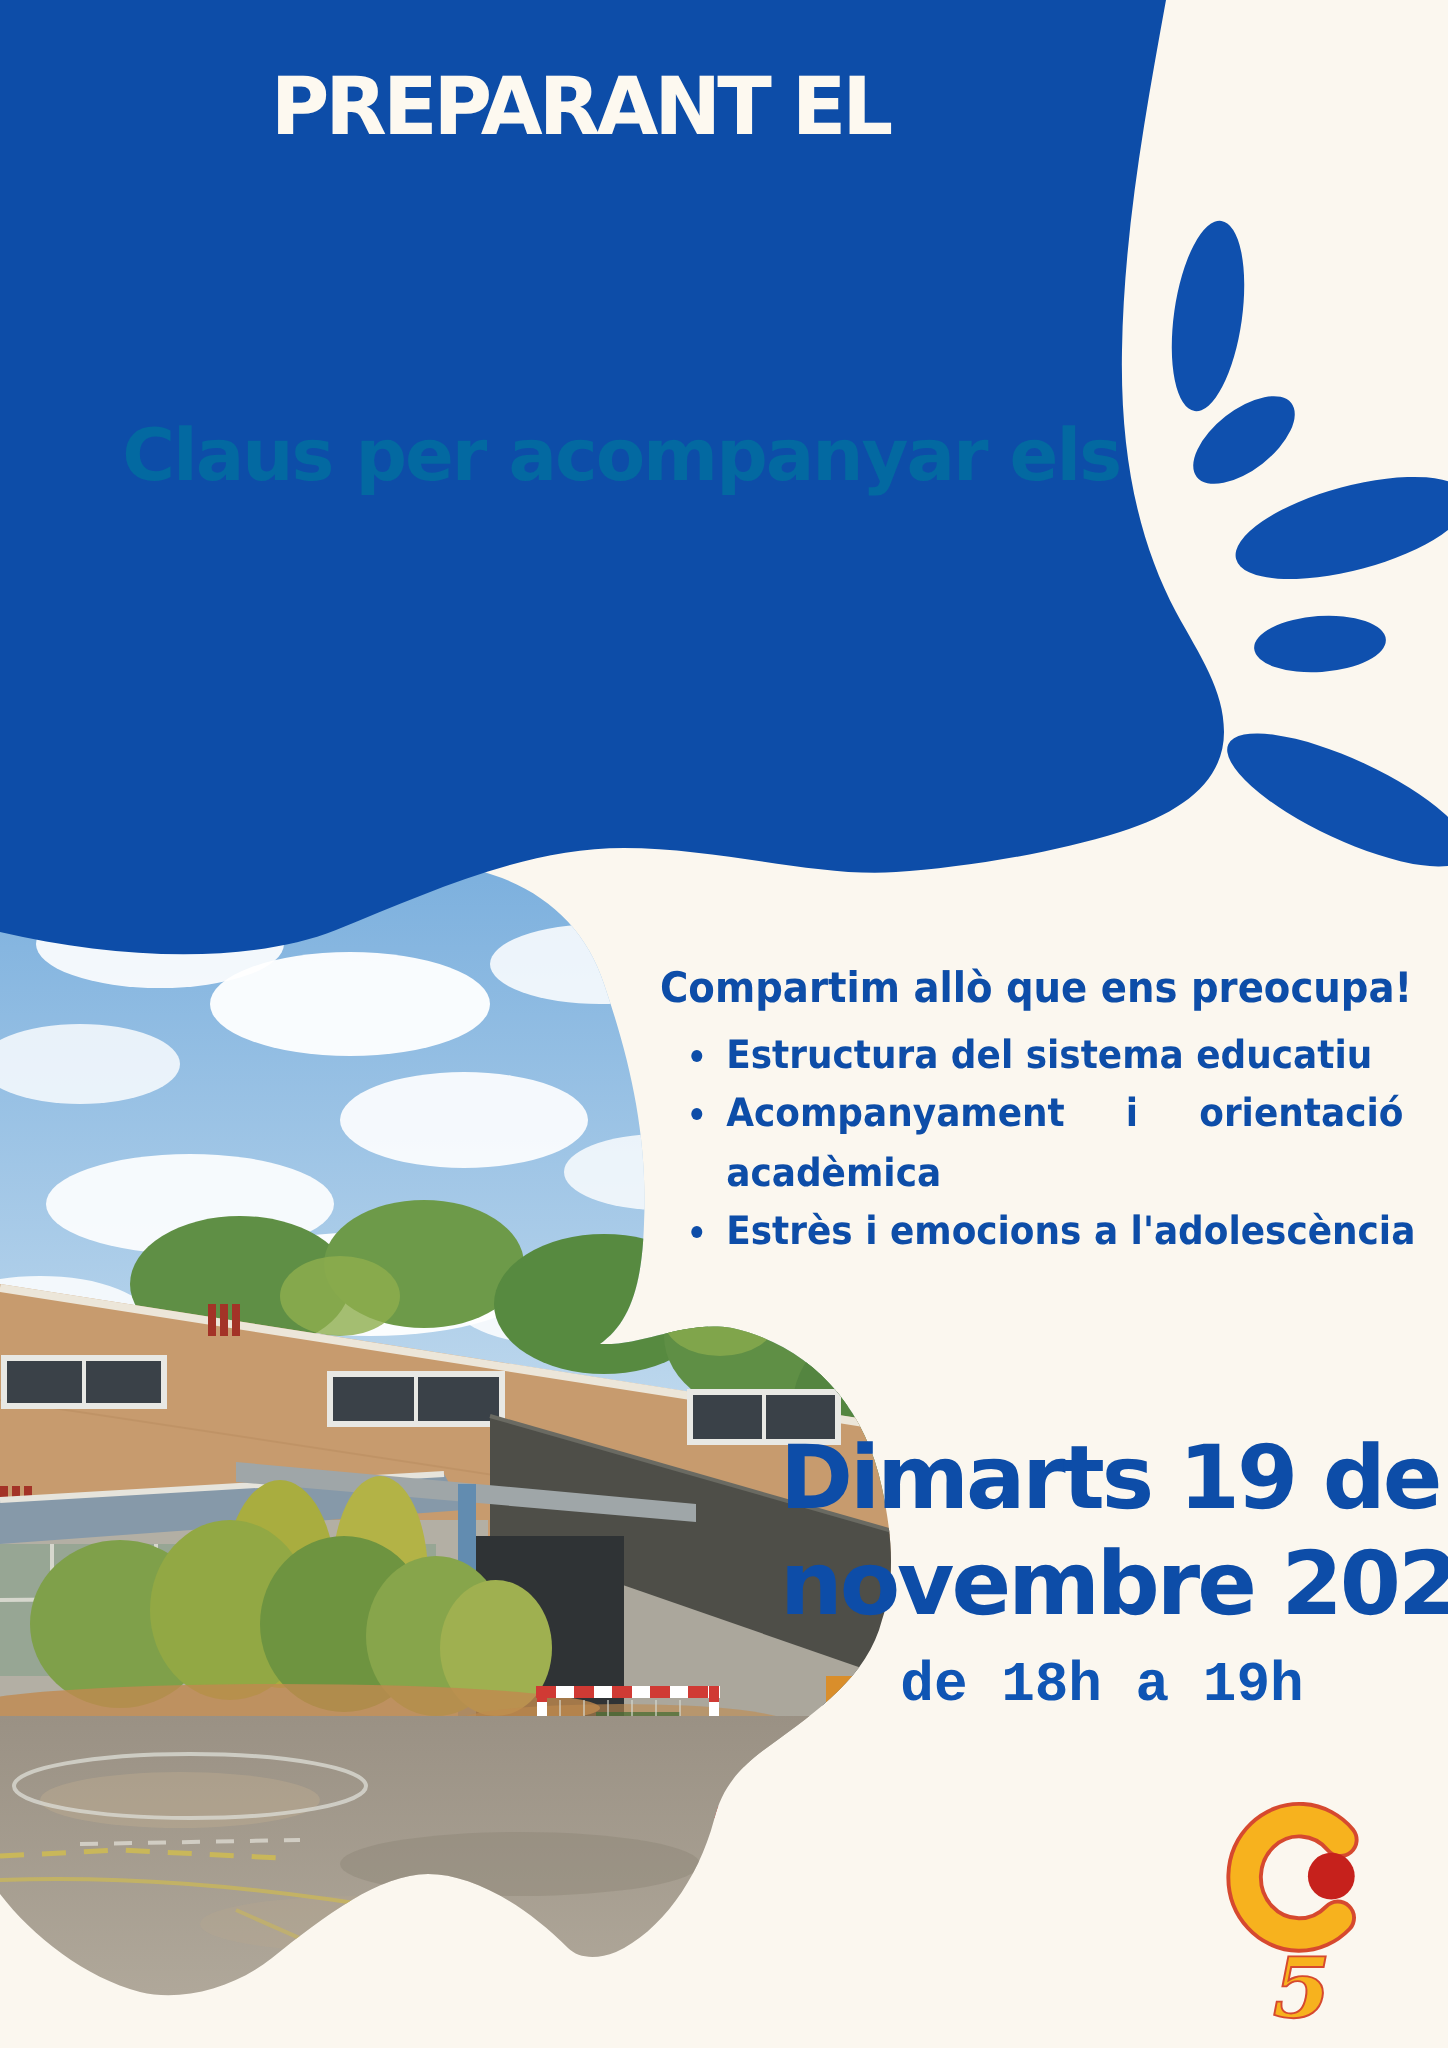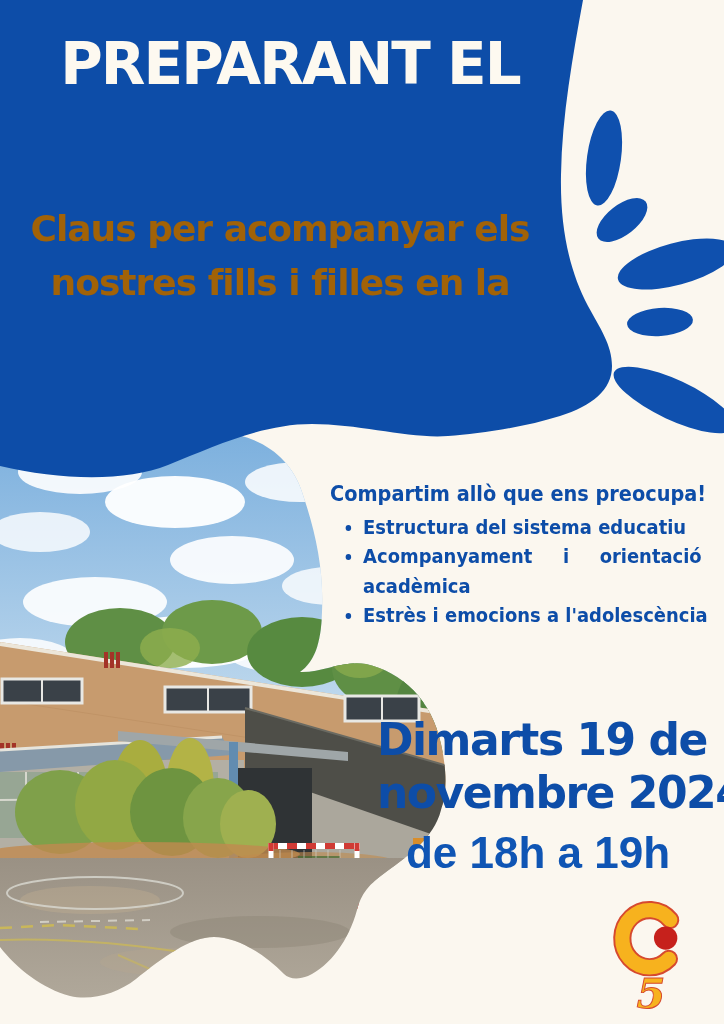--- a/index.html
+++ b/index.html
@@ -8,47 +8,47 @@
     width:724px;height:1024px;
     background:#fbf7ef;
     overflow:hidden;
     font-family:"DejaVu Sans","Liberation Sans",sans-serif;
   }
   .poster svg.bg{position:absolute;left:0;top:0;}
   .abs{position:absolute;}
   .title{
     top:30px;left:0;width:580px;
     text-align:center;color:#fdf9f0;
-    font-weight:bold;font-size:58px;line-height:1.2;letter-spacing:-2px;
+    font-weight:bold;font-size:40px;line-height:1.2;letter-spacing:-2px;
   }
   .subtitle{
     top:202px;left:0;width:560px;
-    text-align:center;color:#a16207;
+    text-align:right;color:#0369a1;
     font-weight:bold;font-size:36px;line-height:1.5;letter-spacing:-1px;
   }
   .topics{
     top:482px;left:330px;width:404px;
     transform:scaleX(.92);transform-origin:left top;
     color:#0d4da8;
   }
   .topics .heading{font-size:21px;font-weight:bold;white-space:nowrap;}
   .topics ul{list-style:disc;margin:7px 0 0 0;padding:0 0 0 36px;}
   .topics li{
     font-size:19.5px;font-weight:bold;line-height:1.5;
     text-align:justify;
   }
   .topics li:nth-child(1),.topics li:nth-child(3){white-space:nowrap;}
   .date-block{
-    top:714px;left:377px;width:322px;
+    top:714px;left:390px;width:322px;
     text-align:center;color:#0d4da8;
   }
   .date-line{font-size:44px;font-weight:bold;letter-spacing:-1.5px;line-height:1.2;white-space:nowrap;}
   .time-line{
-    font-family:Liberation Sans, sans-serif;
-    font-size:44px;font-weight:bold;color:#0f55b4;
+    font-family:Liberation Mono, monospace;
+    font-size:28px;font-weight:bold;color:#0f55b4;
     margin-top:8px;letter-spacing:0;white-space:nowrap;
   }
 </style>
 </head>
 <body>
 
 <div class="poster">
 
   <svg class="bg" width="724" height="1024" viewBox="0 0 724 1024">
     <defs>
@@ -226,21 +226,20 @@
       <text x="36" y="162" font-family="DejaVu Serif, Liberation Serif, serif" font-size="64" font-weight="bold" font-style="italic" fill="#f7b21e" stroke="#d6492f" stroke-width="1.5">5</text>
     </g>
   </svg>
 
   <div class="abs title">
     <div>PREPARANT EL</div>
   </div>
 
   <div class="abs subtitle">
     <div>Claus per acompanyar els</div>
-    <div>nostres fills i filles en la</div>
   </div>
 
   <div class="abs topics">
     <div class="heading">Compartim allò que ens preocupa!</div>
     <ul>
       <li>Estructura del sistema educatiu</li>
       <li>Acompanyament i orientació acadèmica</li>
       <li>Estrès i emocions a l'adolescència</li>
     </ul>
   </div>

